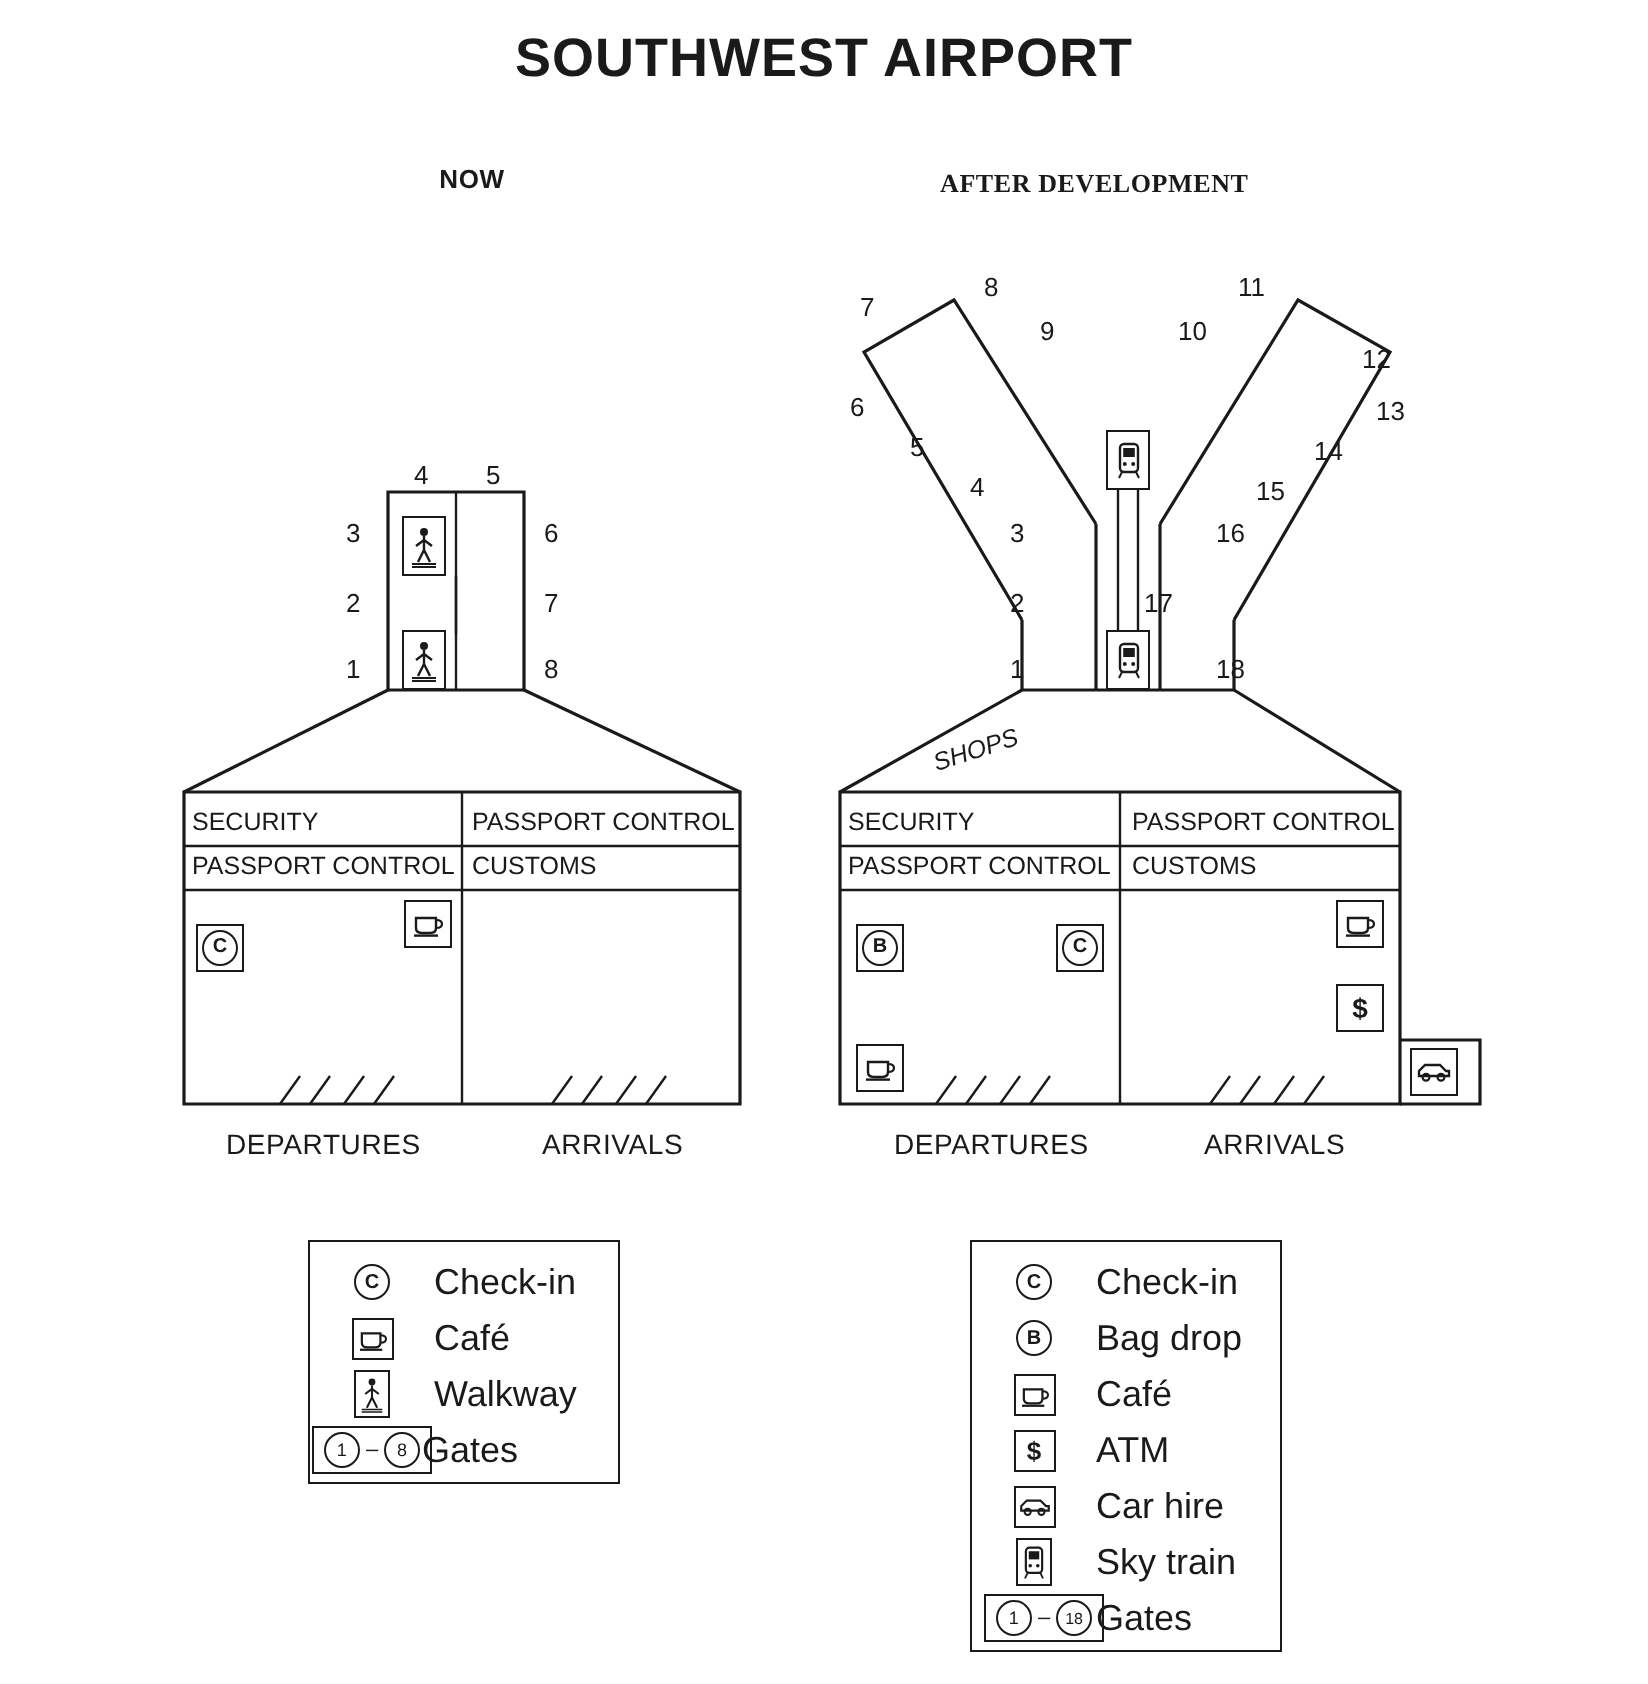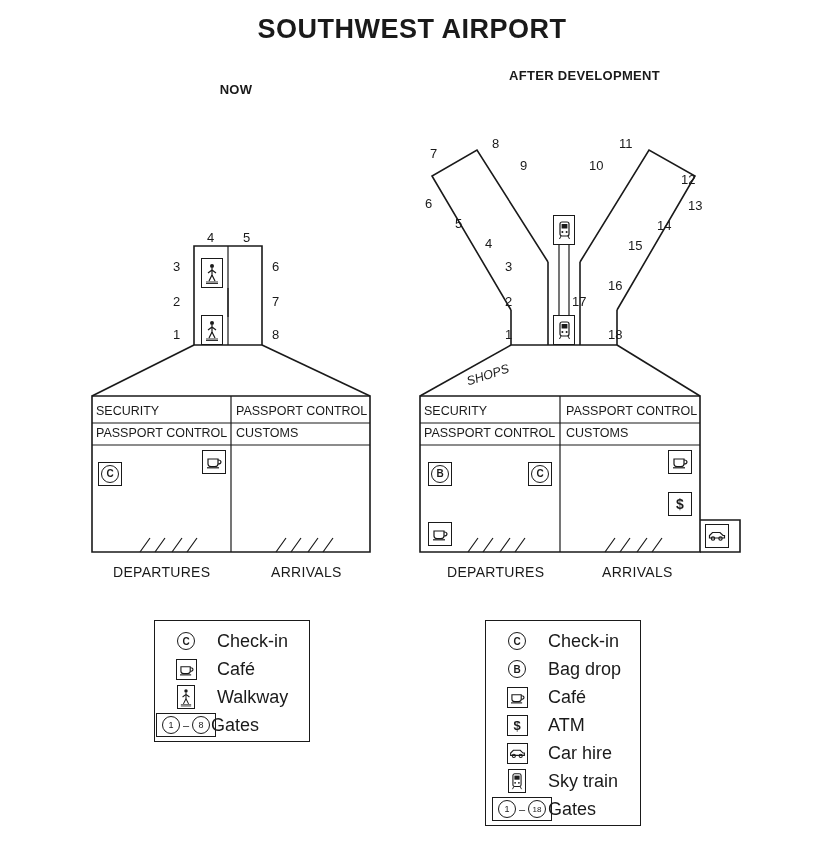--- a/index.html
+++ b/index.html
@@ -29,21 +29,21 @@
     font-weight: bold;
     letter-spacing: 0.5px;
   }
   .panel-label {
     position: absolute;
     font-size: 13px;
     font-weight: bold;
     letter-spacing: 0.3px;
   }
   #label-now { top: 82px; left: 196px; width: 80px; text-align: center; }
-  #label-after { top: 68px; left: 470px; width: 190px; text-align: right; }
+  #label-after { top: 84px; left: 470px; width: 190px; text-align: left; font-family: Liberation Serif, serif; }
 
   svg.diagram {
     position: absolute;
     top: 0;
     left: 0;
     width: 824px;
     height: 842px;
   }
   .ln { fill: none; stroke: #1a1a1a; stroke-width: 1.6; }
   .ln-thin { fill: none; stroke: #1a1a1a; stroke-width: 1.2; }
@@ -254,21 +254,21 @@
   <div class="gate-num" style="left:425px; top:196px;">6</div>
   <div class="gate-num" style="left:430px; top:146px;">7</div>
   <div class="gate-num" style="left:492px; top:136px;">8</div>
   <div class="gate-num" style="left:520px; top:158px;">9</div>
   <div class="gate-num" style="left:589px; top:158px;">10</div>
   <div class="gate-num" style="left:619px; top:136px;">11</div>
   <div class="gate-num" style="left:681px; top:148px;margin-top:24px;">12</div>
   <div class="gate-num" style="left:688px; top:198px;">13</div>
   <div class="gate-num" style="left:657px; top:218px;">14</div>
   <div class="gate-num" style="left:628px; top:238px;">15</div>
-  <div class="gate-num" style="left:608px; top:259px;margin-top:19px;">16</div>
+  <div class="gate-num" style="left:608px; top:259px;">16</div>
   <div class="gate-num" style="left:572px; top:294px;">17</div>
   <div class="gate-num" style="left:608px; top:327px;">18</div>
 
   <div class="ibox tall" style="left:553px; top:215px;">
     <svg class="mini" width="13" height="21" viewBox="0 0 13 21">
       <rect x="2" y="2" width="9" height="14" rx="2" fill="none" stroke="#1a1a1a" stroke-width="1.2"></rect>
       <rect x="3.6" y="4" width="5.8" height="4.5" fill="#1a1a1a"></rect>
       <circle cx="4.4" cy="12" r="1" fill="#1a1a1a"></circle>
       <circle cx="8.6" cy="12" r="1" fill="#1a1a1a"></circle>
       <path d="M3 16 L1.5 19 M10 16 L11.5 19" stroke="#1a1a1a" stroke-width="1"></path>

